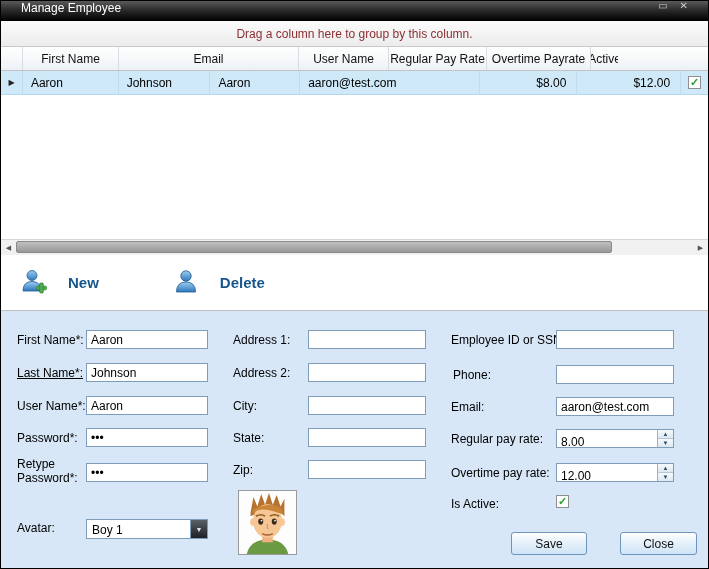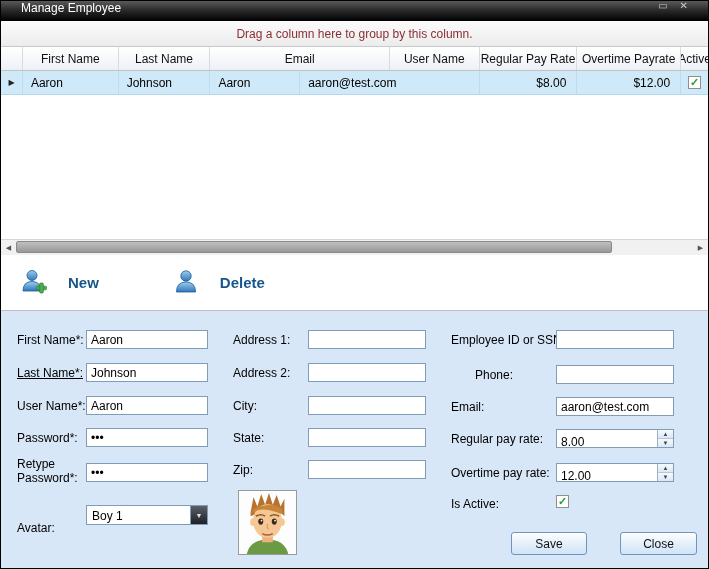--- a/index.html
+++ b/index.html
@@ -101,21 +101,20 @@
     <span class="win-btn">✕</span>
   </div>
 
   <div class="grouppanel">
     <span>Drag a column here to group by this column.</span>
   </div>
 
   <div class="headerrow">
     <div class="hcell c0"></div>
     <div class="hcell c1">First Name</div>
-    <div class="hcell c2">Last Name</div>
     <div class="hcell c4">Email</div>
     <div class="hcell c3">User Name</div>
     <div class="hcell c5">Regular Pay Rate</div>
     <div class="hcell c6">Overtime Payrate</div>
     <div class="hcell c7">Active</div>
   </div>
 
   <div class="datarow">
     <div class="dcell c0 cell-center">
       <span class="row-arrow">▶</span>
@@ -187,21 +186,21 @@
     <span class="lbl nowrap" style="left:16px;top:88px;">User Name*:</span>
     <input class="txt w122" style="left: 85px; top: 85px;" value="Aaron">
 
     <span class="lbl nowrap" style="left:16px;top:120px;">Password*:</span>
     <input class="txt w122" style="left: 85px; top: 117px;" value="•••">
 
     <span class="lbl" style="left:16px;top:146px;width:62px;">Retype Password*:</span>
     <input class="txt w122" style="left: 85px; top: 152px;" value="•••">
 
     <span class="lbl nowrap" style="left:16px;top:210px;">Avatar:</span>
-    <div class="combo" style="left:85px;top:194px;">
+    <div class="combo" style="left:85px;top:208px;">
       <span class="ctext">Boy 1</span>
       <span class="cbtn">▼</span>
     </div>
 
     <span class="lbl nowrap" style="left:232px;top:22px;">Address 1:</span>
     <input class="txt w118" style="left: 307px; top: 19px;" value="">
 
     <span class="lbl nowrap" style="left:232px;top:55px;">Address 2:</span>
     <input class="txt w118" style="left: 307px; top: 52px;" value="">
 
@@ -231,21 +230,21 @@
         <circle cx="23.3" cy="30.5" r="0.9" fill="#fff"></circle>
         <circle cx="37.3" cy="30.5" r="0.9" fill="#fff"></circle>
         <path d="M29.5 34 Q28.5 38 30.5 39.5" stroke="#d99c66" stroke-width="1.2" fill="none"></path>
         <path d="M24 44 Q29.5 47 35 44" stroke="#a9643c" stroke-width="1.5" fill="none"></path>
       </svg>
     </div>
 
     <span class="lbl nowrap" style="left:450px;top:22px;">Employee ID or SSN:</span>
     <input class="txt w118" style="left: 555px; top: 19px;" value="">
 
-    <span class="lbl nowrap" style="left:474px;top:57px;">Phone:</span>
+    <span class="lbl nowrap" style="left:452px;top:57px;">Phone:</span>
     <input class="txt w118" style="left: 555px; top: 54px;" value="">
 
     <span class="lbl nowrap" style="left:450px;top:89px;">Email:</span>
     <input class="txt w118" style="left: 555px; top: 86px;" value="aaron@test.com">
 
     <span class="lbl nowrap" style="left:450px;top:121px;">Regular pay rate:</span>
     <div class="spinner" style="left:555px;top:118px;">
       <input value="8.00" style="">
       <div class="spincol">
         <div class="spinbtn up">▲</div>

